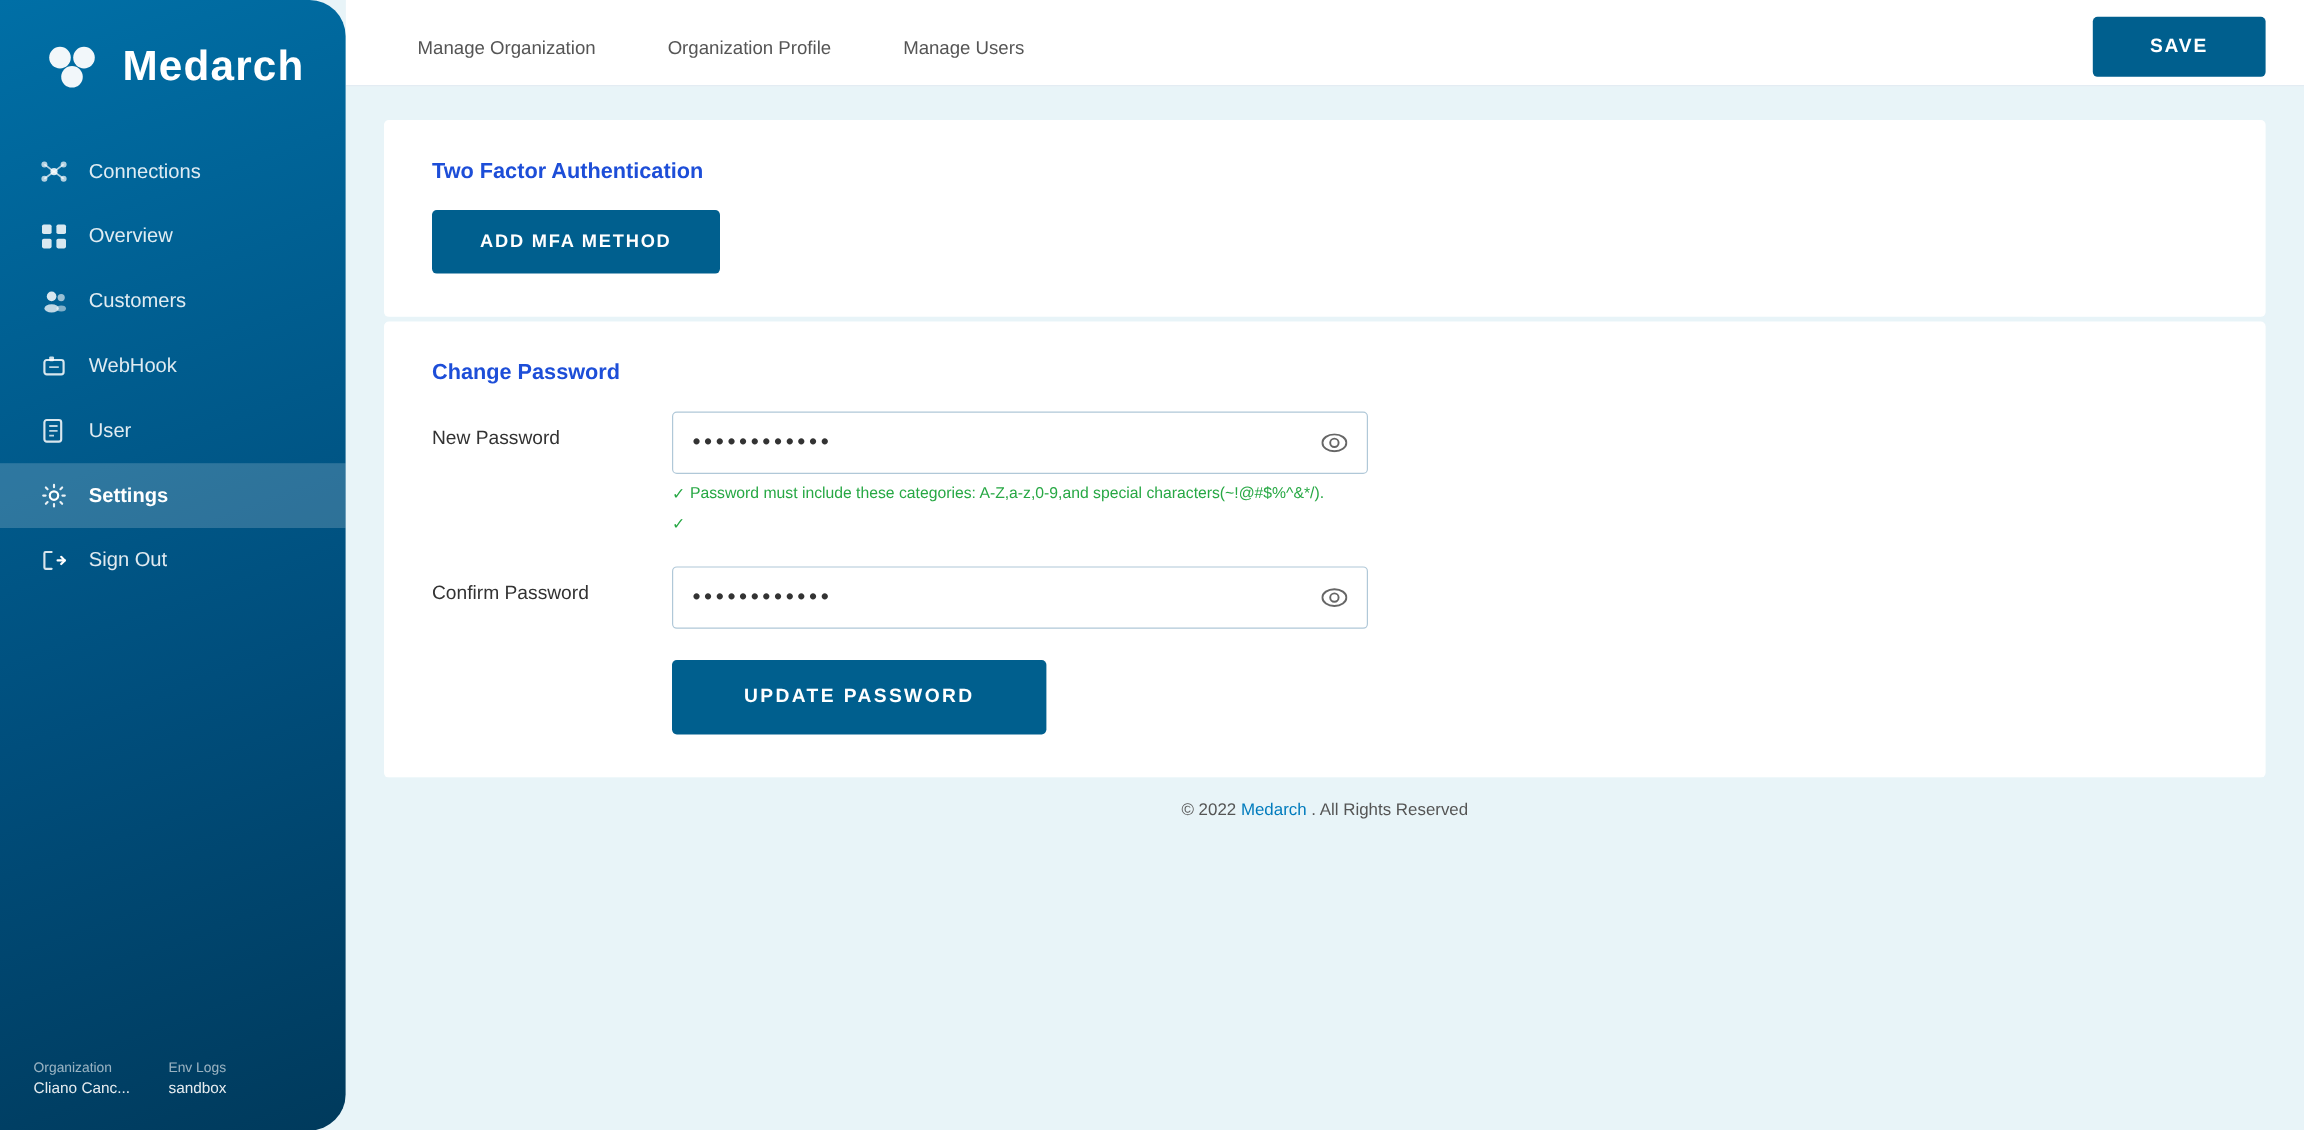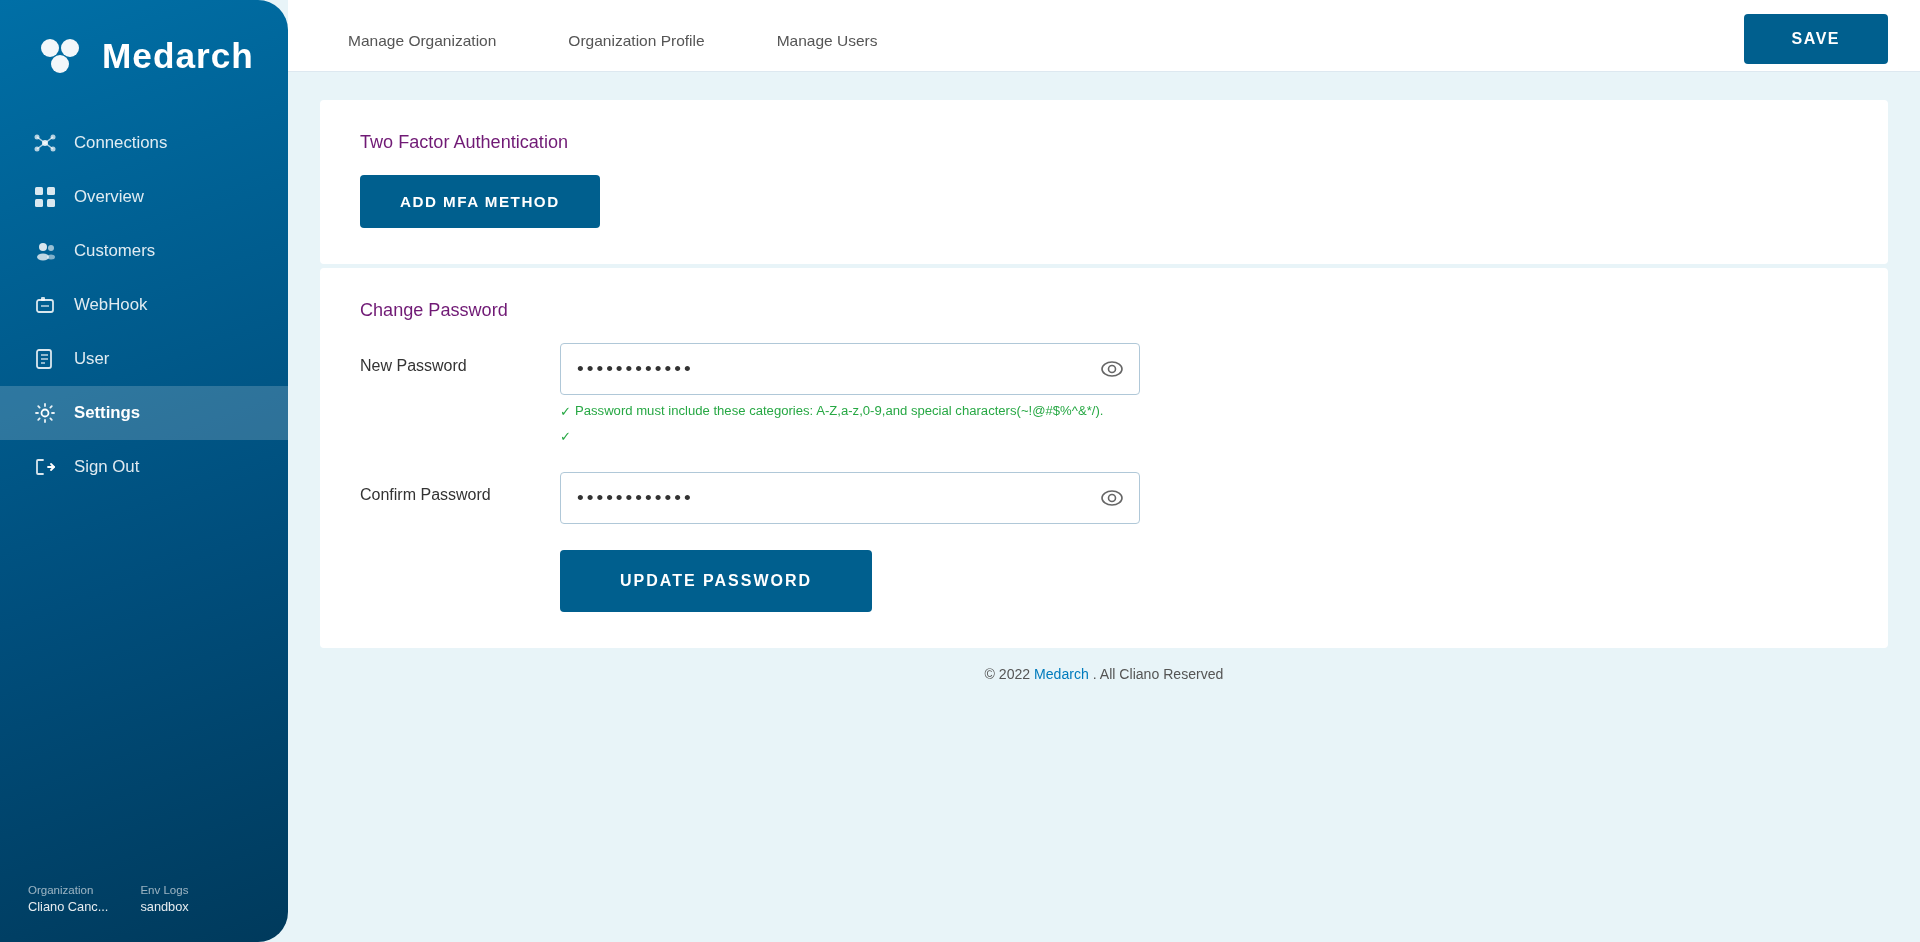--- a/index.html
+++ b/index.html
@@ -82,21 +82,21 @@
     }
 
     
     .tabs-bar {
       background: white;
       display: flex;
       align-items: flex-end;
       padding: 0 32px;
       border-bottom: 1px solid #dde8f0;
       min-height: 72px;
-      gap: 16px;
+      gap: 4px;
       justify-content: flex-start;
       position: relative;
     }
     .tab {
       padding: 22px 28px 18px 28px;
       font-size: 0.97rem;
       color: #555;
       cursor: pointer;
       border-bottom: 3px solid transparent;
       white-space: nowrap;
@@ -132,22 +132,22 @@
 
     
     .section {
       background: white;
       border-radius: 4px;
       padding: 32px 40px 36px 40px;
       margin-top: 28px;
     }
     .section-title {
       font-size: 1.13rem;
-      color: #701a75;
-      font-weight: 400;
+      color: #1d4ed8;
+      font-weight: 700;
       margin-bottom: 22px;
     }
 
     
     .mfa-btn {
       background: #005f8e;
       color: white;
       border: none;
       padding: 18px 40px;
       font-size: 0.95rem;
@@ -417,17 +417,17 @@
         </div>
       </div>
 
       
       <button class="update-pw-btn">UPDATE PASSWORD</button>
     </div>
 
     <div class="page-footer">
       <span>© 2022</span>
       <a>Medarch</a>
-      <span>.  All Cliano Reserved</span>
+      <span>.  All Rights Reserved</span>
     </div>
 
   </div>
 </div>
 
 </body></html>

